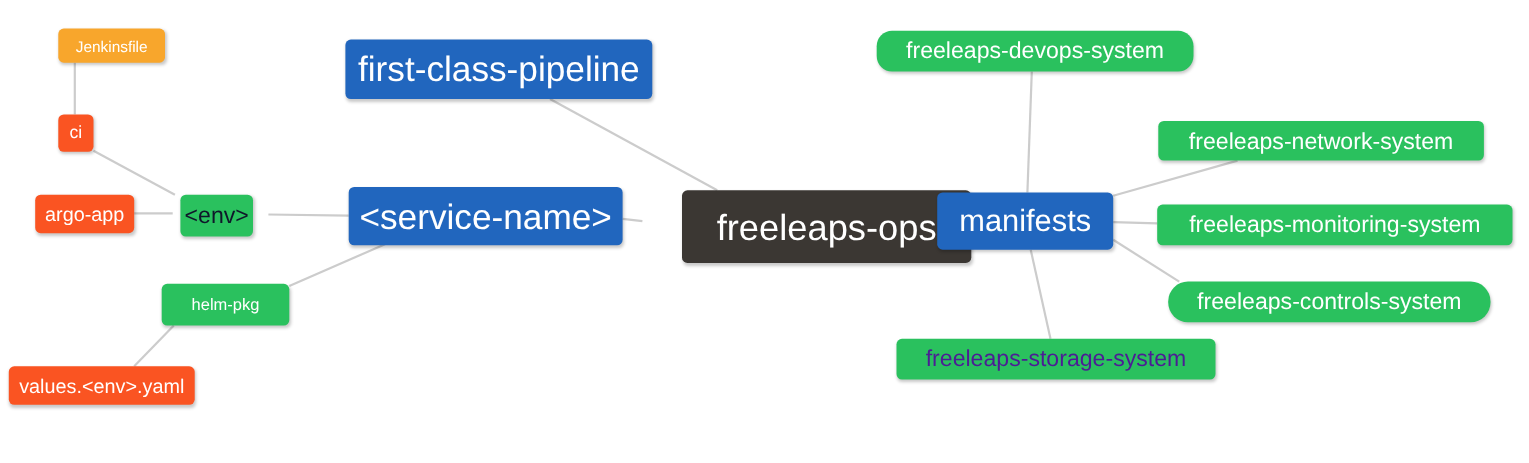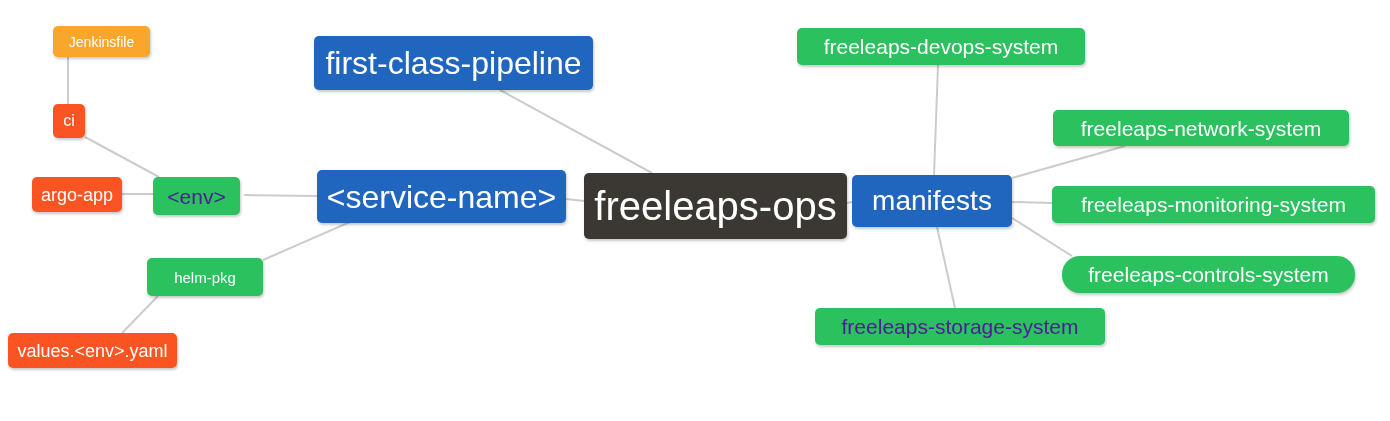--- a/index.html
+++ b/index.html
@@ -51,29 +51,29 @@
       <line x1="500" y1="90" x2="652" y2="173" stroke="#CCCCCC" stroke-width="2"></line>
       <line x1="566" y1="199" x2="584" y2="201" stroke="#CCCCCC" stroke-width="2"></line>
       <line x1="847" y1="203" x2="852" y2="202" stroke="#CCCCCC" stroke-width="2"></line>
       <line x1="934" y1="175" x2="938" y2="65" stroke="#CCCCCC" stroke-width="2"></line>
       <line x1="1012" y1="178" x2="1125" y2="146" stroke="#CCCCCC" stroke-width="2"></line>
       <line x1="1012" y1="202" x2="1052" y2="203" stroke="#CCCCCC" stroke-width="2"></line>
       <line x1="1012" y1="218" x2="1072" y2="256" stroke="#CCCCCC" stroke-width="2"></line>
       <line x1="937" y1="227" x2="955" y2="308" stroke="#CCCCCC" stroke-width="2"></line>
     </svg>
   <div id="node-layer">
-      <div class="node" style="left: 584px; top: 173px; width: 263px; height: 66px; font-size: 40px; background: rgb(59, 55, 51); color: rgb(255, 255, 255);">freeleaps-ops</div>
+      <div class="node" style="left: 620px; top: 173px; width: 263px; height: 66px; font-size: 33px; background: rgb(59, 55, 51); color: rgb(255, 255, 255);">freeleaps-ops</div>
       <div class="node" style="left: 314px; top: 36px; width: 279px; height: 54px; font-size: 32px; background: rgb(33, 102, 190); color: rgb(255, 255, 255);">first-class-pipeline</div>
       <div class="node" style="left: 317px; top: 170px; width: 249px; height: 53px; font-size: 32px; background: rgb(33, 102, 190); color: rgb(255, 255, 255);">&lt;service-name&gt;</div>
       <div class="node" style="left: 852px; top: 175px; width: 160px; height: 52px; font-size: 28px; background: rgb(33, 102, 190); color: rgb(255, 255, 255);">manifests</div>
-      <div class="node" style="left: 153px; top: 177px; width: 87px; height: 38px; font-size: 21px; background: rgb(42, 193, 94); color: #4c1d95;">&lt;env&gt;</div>
+      <div class="node" style="left: 164px; top: 177px; width: 66px; height: 38px; font-size: 21px; background: rgb(42, 193, 94); color: #0f172a;">&lt;env&gt;</div>
       <div class="node" style="left: 147px; top: 258px; width: 116px; height: 38px; font-size: 15px; background: rgb(42, 193, 94); color: rgb(255, 255, 255);">helm-pkg</div>
       <div class="node" style="left: 53px; top: 104px; width: 32px; height: 34px; font-size: 16px; background: rgb(250, 84, 34); color: rgb(255, 255, 255);">ci</div>
       <div class="node" style="left: 32px; top: 177px; width: 90px; height: 35px; font-size: 18px; background: rgb(250, 84, 34); color: rgb(255, 255, 255);">argo-app</div>
       <div class="node" style="left: 8px; top: 333px; width: 169px; height: 35px; font-size: 18px; background: rgb(250, 84, 34); color: rgb(255, 255, 255);">values.&lt;env&gt;.yaml</div>
       <div class="node" style="left: 20px; top: 26px; width: 97px; height: 31px; font-size: 14px; background: rgb(248, 166, 44); color: rgb(255, 255, 255); margin-left: 33px;">Jenkinsfile</div>
-      <div class="node" style="left: 797px; top: 28px; width: 288px; height: 37px; font-size: 21px; background: rgb(42, 193, 94); color: rgb(255, 255, 255);">freeleaps-devops-system</div>
+      <div class="node" style="left: 797px; top: 28px; width: 288px; height: 37px; font-size: 21px; background: rgb(42, 193, 94); color: rgb(255, 255, 255); border-radius: 14px;">freeleaps-devops-system</div>
       <div class="node" style="left: 1053px; top: 110px; width: 296px; height: 36px; font-size: 21px; background: rgb(42, 193, 94); color: rgb(255, 255, 255);">freeleaps-network-system</div>
       <div class="node" style="left: 1052px; top: 186px; width: 323px; height: 37px; font-size: 21px; background: rgb(42, 193, 94); color: rgb(255, 255, 255);">freeleaps-monitoring-system</div>
       <div class="node" style="left: 1062px; top: 256px; width: 293px; height: 37px; font-size: 21px; background: rgb(42, 193, 94); color: rgb(255, 255, 255); border-radius: 18px;">freeleaps-controls-system</div>
       <div class="node" style="left: 815px; top: 308px; width: 290px; height: 37px; font-size: 21px; background: rgb(42, 193, 94); color: #4c1d95;">freeleaps-storage-system</div>
     </div>
 </div>
 
 </body></html>

